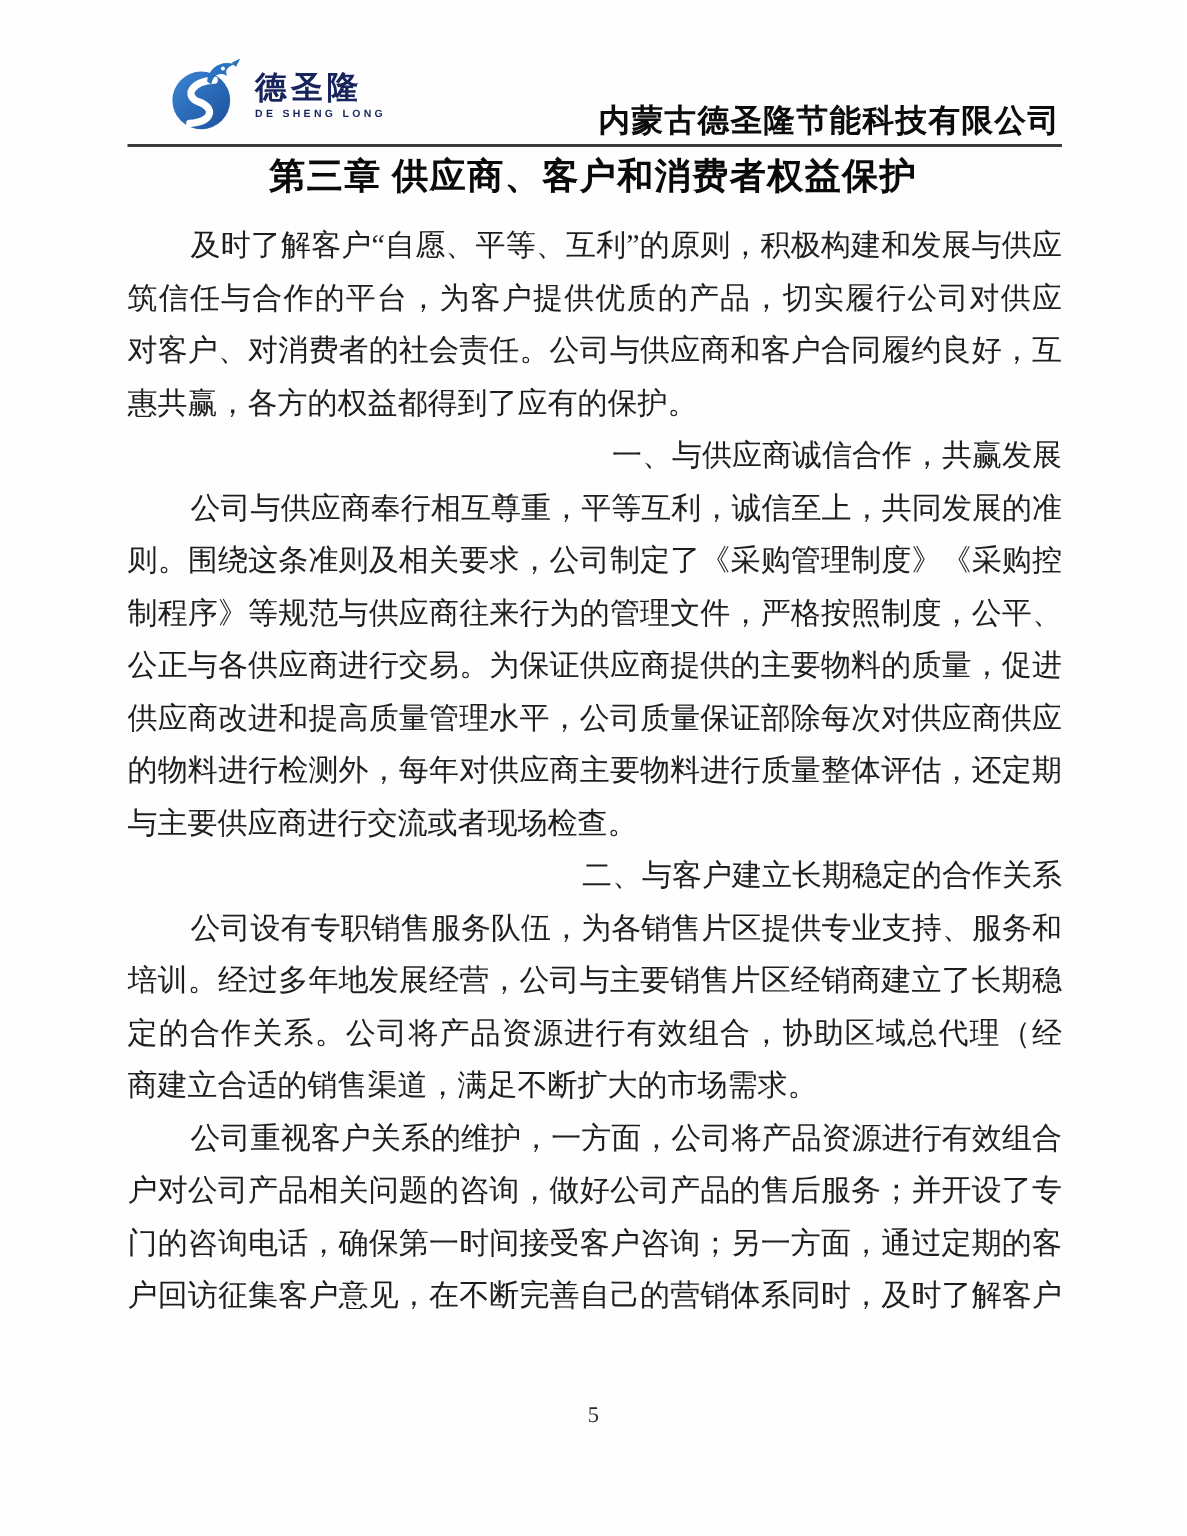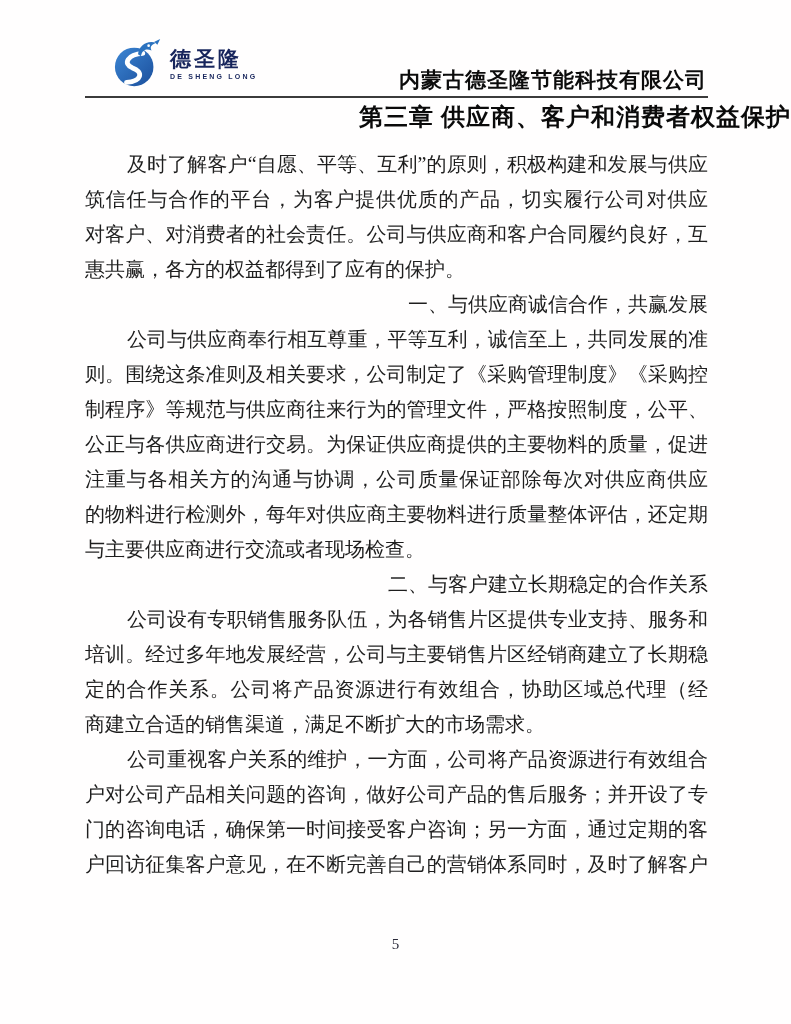--- a/index.html
+++ b/index.html
@@ -31,21 +31,21 @@
     font-size:21px;font-weight:bold;color:#0c0c0c;
     letter-spacing:1px;
   }
   .header-rule{
     position:absolute;left:85px;right:83px;top:96px;
     height:2px;background:#3b3b3b;
   }
   
   .doc-title{
     position:absolute;left:0;right:0;top:101px;
-    text-align:right;
+    text-align:center;
     font-size:24px;font-weight:bold;color:#0a0a0a;
     letter-spacing:1px;
     margin:0;
   }
   
   .doc-body{
     position:absolute;left:85px;top:147px;width:623px;
     font-size:20px;line-height:35px;
     color:#1e1e1e;
   }
@@ -102,21 +102,21 @@
   <main class="doc-body" id="doc-body">
       <div class="line first">及时了解客户“自愿、平等、互利”的原则，积极构建和发展与供应</div>
       <div class="line">筑信任与合作的平台，为客户提供优质的产品，切实履行公司对供应商、</div>
       <div class="line">对客户、对消费者的社会责任。公司与供应商和客户合同履约良好，互</div>
       <div class="line last">惠共赢，各方的权益都得到了应有的保护。</div>
       <div class="heading">一、与供应商诚信合作，共赢发展</div>
       <div class="line first">公司与供应商奉行相互尊重，平等互利，诚信至上，共同发展的准</div>
       <div class="line">则。围绕这条准则及相关要求，公司制定了《采购管理制度》《采购控</div>
       <div class="line">制程序》等规范与供应商往来行为的管理文件，严格按照制度，公平、</div>
       <div class="line">公正与各供应商进行交易。为保证供应商提供的主要物料的质量，促进</div>
-      <div class="line">注重与各相关方的沟通与协调，公司质量保证部除每次对供应商供应</div>
+      <div class="line">供应商改进和提高质量管理水平，公司质量保证部除每次对供应商供应</div>
       <div class="line">的物料进行检测外，每年对供应商主要物料进行质量整体评估，还定期</div>
       <div class="line last">与主要供应商进行交流或者现场检查。</div>
       <div class="heading">二、与客户建立长期稳定的合作关系</div>
       <div class="line first">公司设有专职销售服务队伍，为各销售片区提供专业支持、服务和</div>
       <div class="line">培训。经过多年地发展经营，公司与主要销售片区经销商建立了长期稳</div>
       <div class="line">定的合作关系。公司将产品资源进行有效组合，协助区域总代理（经销）</div>
       <div class="line last">商建立合适的销售渠道，满足不断扩大的市场需求。</div>
       <div class="line first">公司重视客户关系的维护，一方面，公司将产品资源进行有效组合</div>
       <div class="line">户对公司产品相关问题的咨询，做好公司产品的售后服务；并开设了专</div>
       <div class="line">门的咨询电话，确保第一时间接受客户咨询；另一方面，通过定期的客</div>

